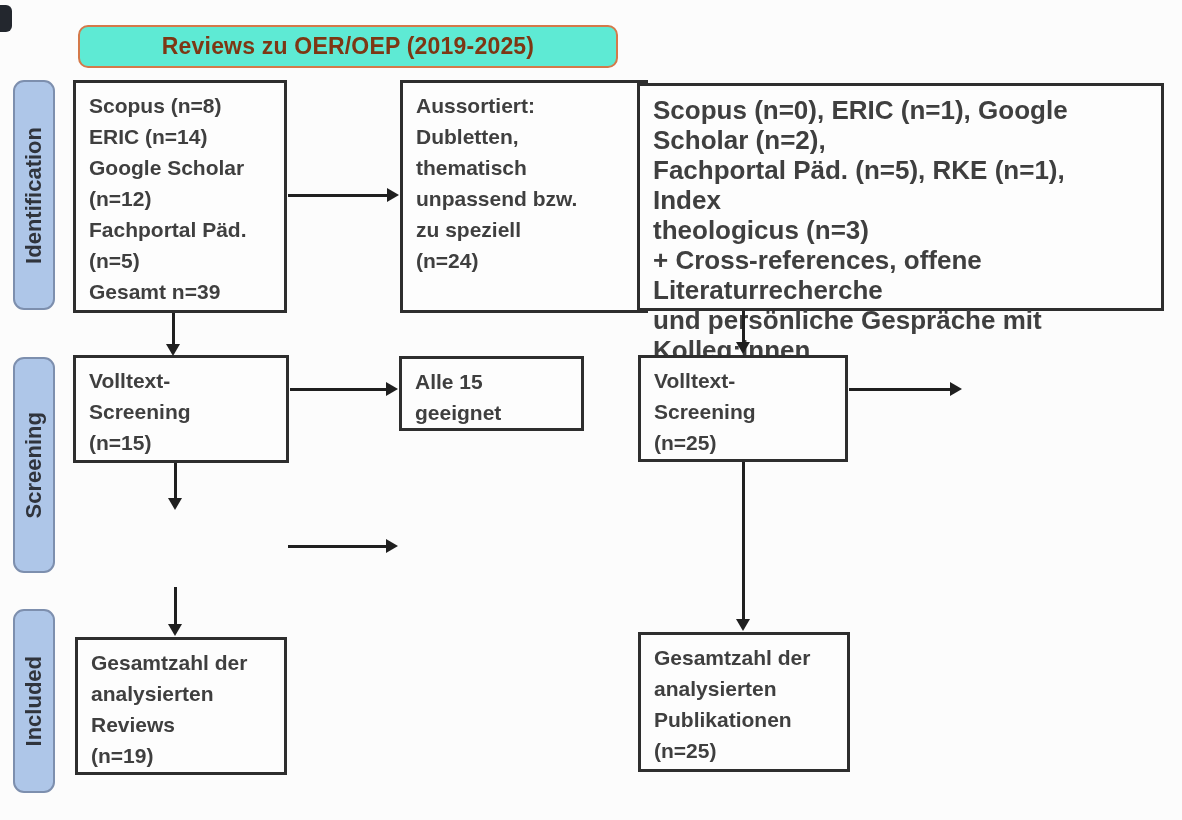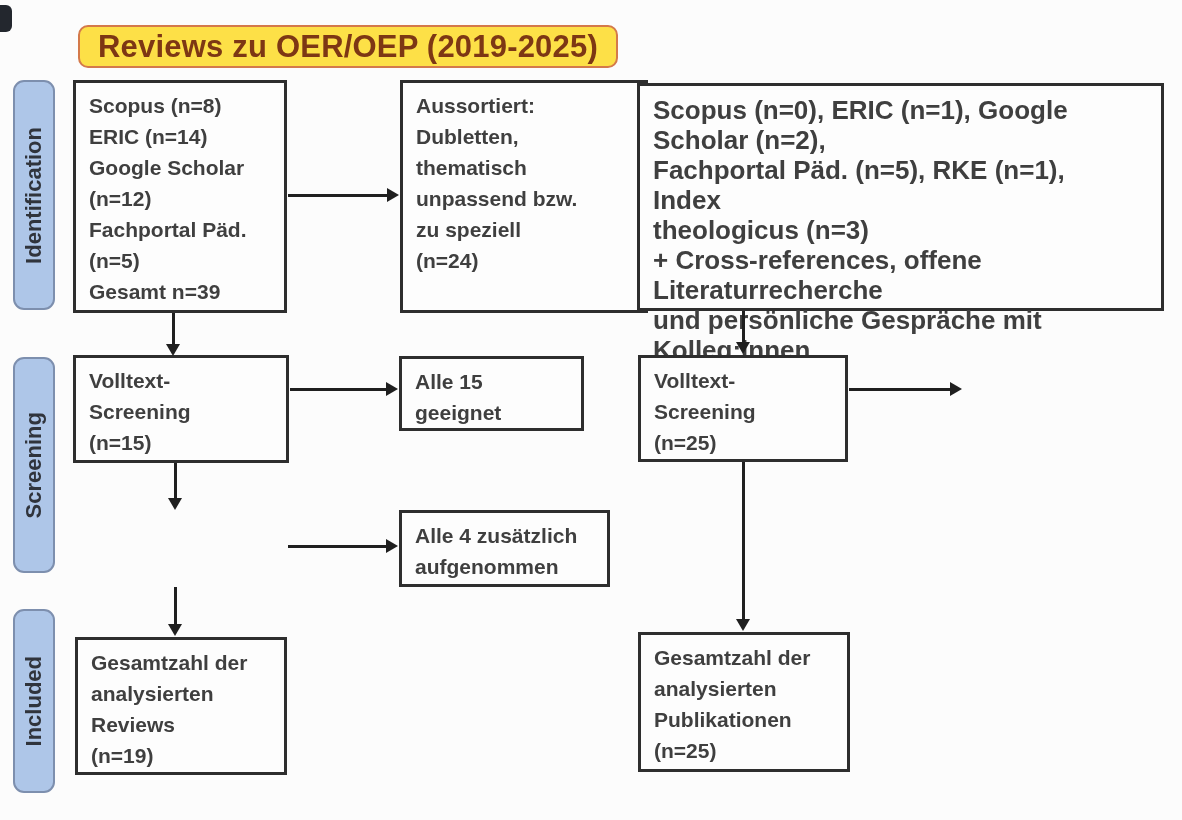--- a/index.html
+++ b/index.html
@@ -5,23 +5,23 @@
   html,body{margin:0;padding:0;background:#ffffff;}
   .canvas{
     position:relative;width:1182px;height:820px;overflow:hidden;
     background:#fcfcfc;
     font-family:"Liberation Sans", sans-serif;
     color:#3e3e3e;
   }
   
   .col-header{
     position:absolute;height:43px;box-sizing:border-box;
-    background:#fde047;border:2px solid #d4794a;border-radius:10px;
+    background:#5eead4;border:2px solid #d4794a;border-radius:10px;
     display:flex;align-items:center;justify-content:center;
-    font-size:31px;font-weight:700;color:#7d3714;
+    font-size:23px;font-weight:700;color:#7d3714;
     letter-spacing:.2px;
   }
   
   .stage-pill{
     position:absolute;left:13px;width:42px;box-sizing:border-box;
     background:#aec6e8;border:2px solid #7d8fae;border-radius:11px;
     display:flex;align-items:center;justify-content:center;
   }
   .stage-pill span{
     writing-mode:vertical-rl;transform:rotate(180deg);
@@ -86,22 +86,20 @@
 zu speziell
 (n=24)</div>
 
   <div class="node" style="left:73px;top:355px;width:216px;height:108px;">Volltext-
 Screening
 (n=15)</div>
 
   <div class="node" style="left:399px;top:356px;width:185px;height:75px;">Alle 15 geeignet</div>
 
 
-  <div class="node" style="left:399px;top:510px;width:211px;height:77px;">Alle 4 zusätzlich
-aufgenommen</div>
 
   <div class="node" style="left:75px;top:637px;width:212px;height:138px;">Gesamtzahl der
 analysierten
 Reviews
 (n=19)</div>
 
   <div class="node wide" style="left:637px;top:83px;width:527px;height:228px;">Scopus (n=0), ERIC (n=1), Google Scholar (n=2),
 Fachportal Päd. (n=5), RKE (n=1), Index
 theologicus (n=3)
 + Cross-references, offene Literaturrecherche

